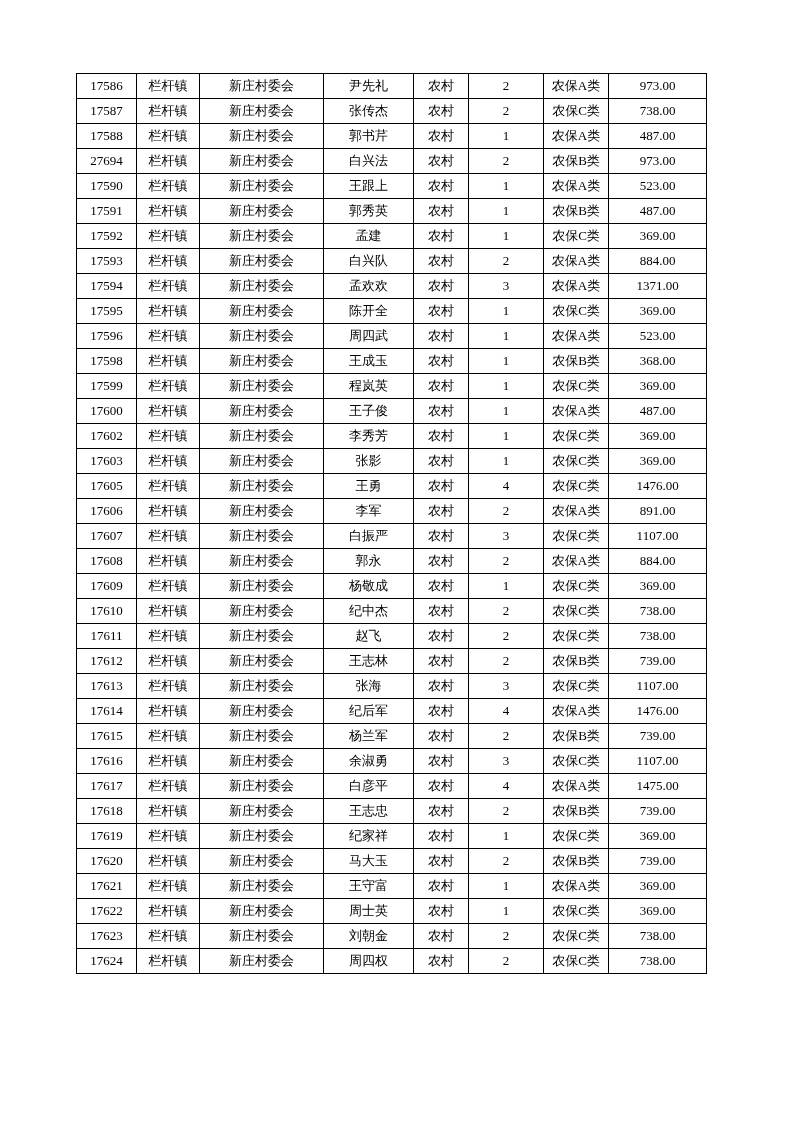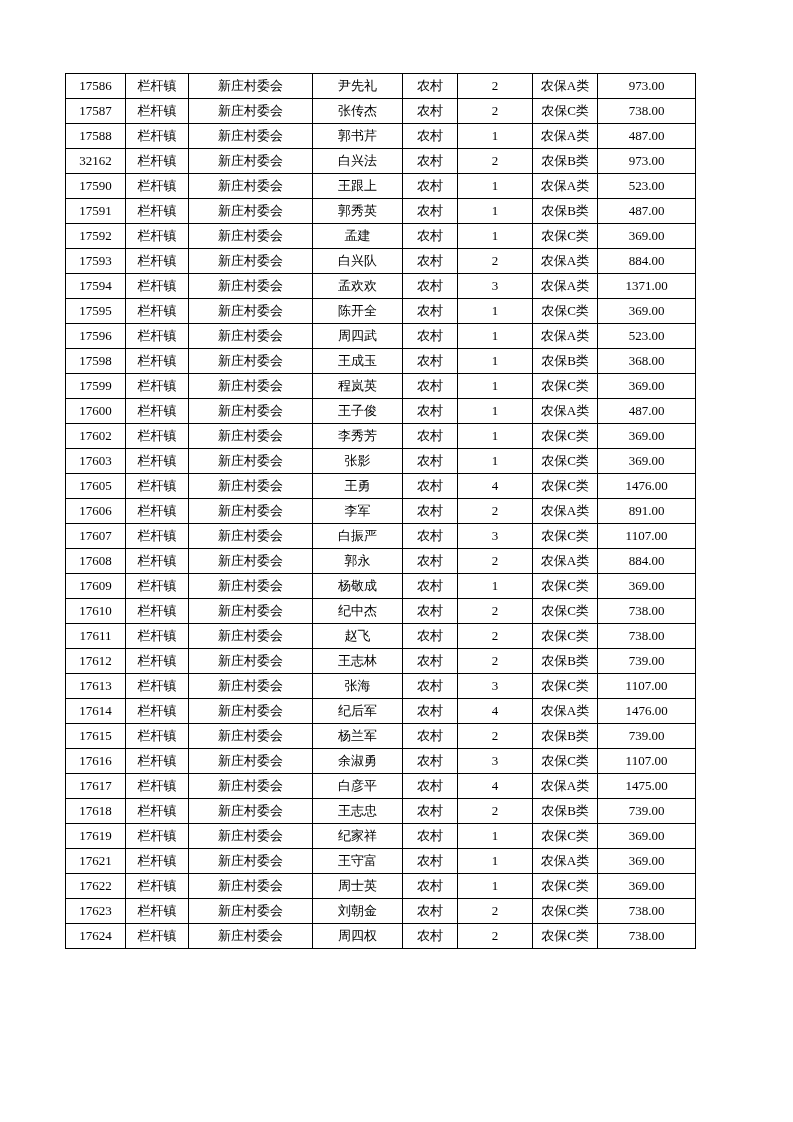--- a/index.html
+++ b/index.html
@@ -11,21 +11,21 @@
     position: relative;
     width: 793px;
     height: 1122px;
     background: #ffffff;
     font-family: "Liberation Serif", "DejaVu Serif", serif;
     color: #000000;
     overflow: hidden;
   }
   table.records {
     position: absolute;
-    left: 65px;
+    left: 76px;
     top: 73px;
     border-collapse: collapse;
     table-layout: fixed;
     width: 630px;
   }
   table.records td {
     border: 1px solid #000000;
     height: 24px;
     padding: 0;
     font-size: 13px;
@@ -88,21 +88,21 @@
           <td class="col-id">17588</td>
           <td class="col-town">栏杆镇</td>
           <td class="col-village">新庄村委会</td>
           <td class="col-name">郭书芹</td>
           <td class="col-type">农村</td>
           <td class="col-count">1</td>
           <td class="col-category">农保A类</td>
           <td class="col-amount">487.00</td>
         </tr>
         <tr>
-          <td class="col-id">32162</td>
+          <td class="col-id">27694</td>
           <td class="col-town">栏杆镇</td>
           <td class="col-village">新庄村委会</td>
           <td class="col-name">白兴法</td>
           <td class="col-type">农村</td>
           <td class="col-count">2</td>
           <td class="col-category">农保B类</td>
           <td class="col-amount">973.00</td>
         </tr>
         <tr>
           <td class="col-id">17590</td>
@@ -366,20 +366,30 @@
         </tr>
         <tr>
           <td class="col-id">17619</td>
           <td class="col-town">栏杆镇</td>
           <td class="col-village">新庄村委会</td>
           <td class="col-name">纪家祥</td>
           <td class="col-type">农村</td>
           <td class="col-count">1</td>
           <td class="col-category">农保C类</td>
           <td class="col-amount">369.00</td>
+        </tr>
+        <tr>
+          <td class="col-id">17620</td>
+          <td class="col-town">栏杆镇</td>
+          <td class="col-village">新庄村委会</td>
+          <td class="col-name">马大玉</td>
+          <td class="col-type">农村</td>
+          <td class="col-count">2</td>
+          <td class="col-category">农保B类</td>
+          <td class="col-amount">739.00</td>
         </tr>
         <tr>
           <td class="col-id">17621</td>
           <td class="col-town">栏杆镇</td>
           <td class="col-village">新庄村委会</td>
           <td class="col-name">王守富</td>
           <td class="col-type">农村</td>
           <td class="col-count">1</td>
           <td class="col-category">农保A类</td>
           <td class="col-amount">369.00</td>

